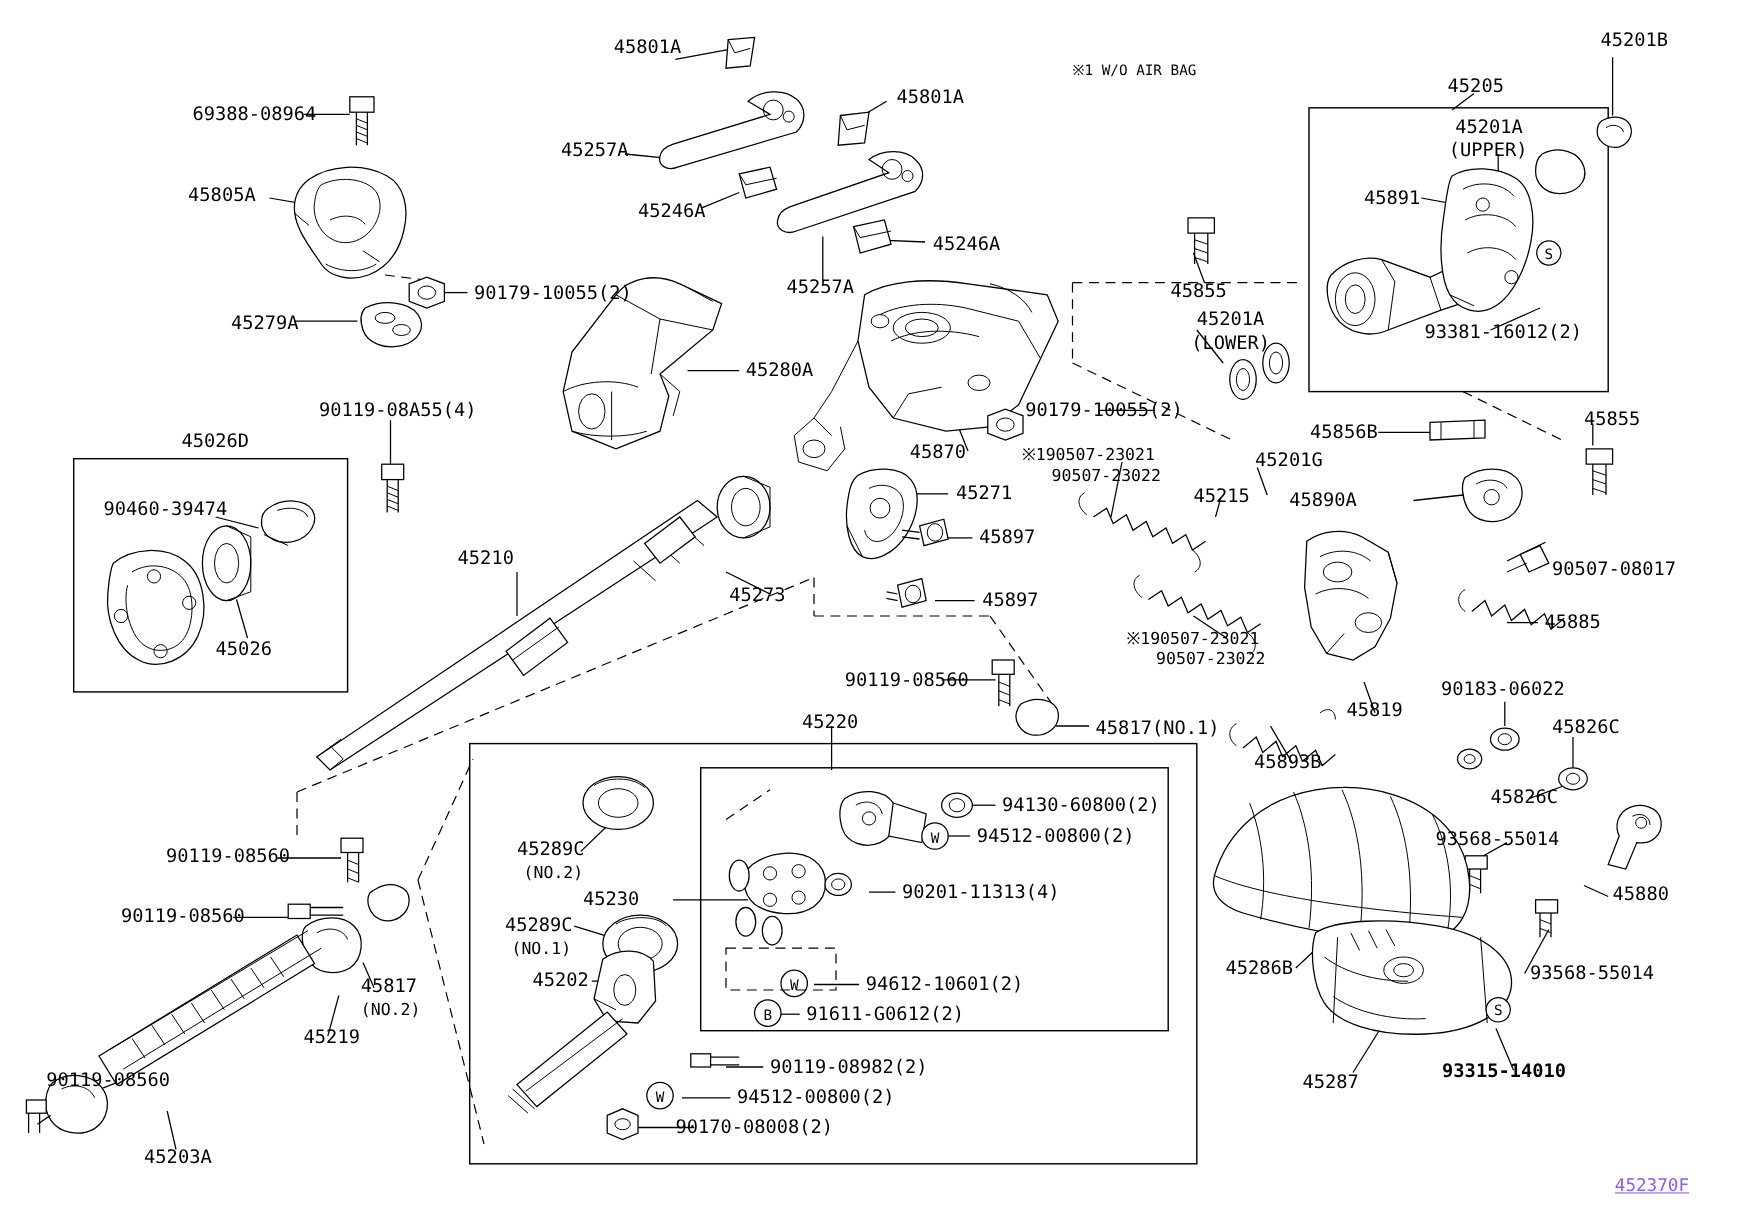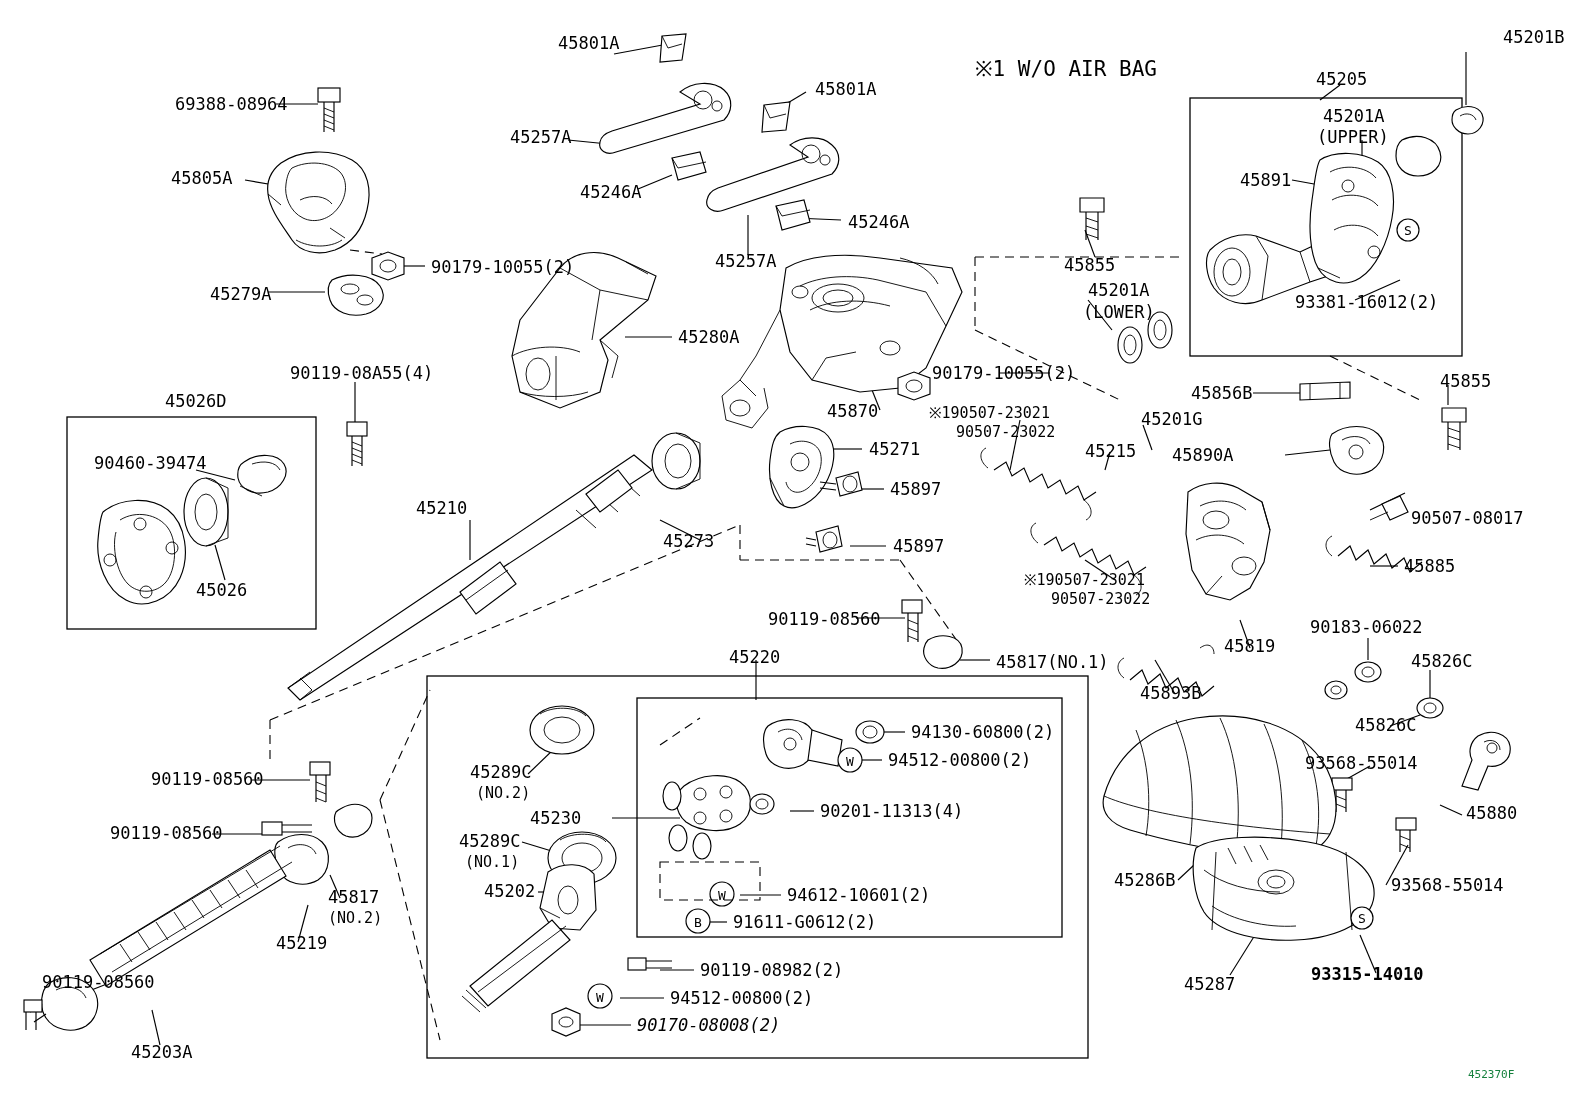--- a/index.html
+++ b/index.html
@@ -20,29 +20,30 @@
     font-size: 17px;
     letter-spacing: 0px;
     color: #000000;
     white-space: pre;
     line-height: 1.15;
   }
   .lbl.small { font-size: 15px; }
 
   .note {
     position: absolute;
-    font-size: 21px;
+    font-size: 13px;
     color: #000000;
     white-space: pre;
   }
   .code {
     position: absolute;
-    font-size: 11px;
-    color: #15803d;
+    font-size: 16px;
+    color: #8b5cf6;
     white-space: pre;
+    text-decoration: underline;
   }
 
   svg.art {
     position: absolute;
     left: 0; top: 0;
     width: 1592px;
     height: 1099px;
     pointer-events: none;
   }
   .ln { stroke: #000; stroke-width: 1.15; fill: none; }
@@ -545,21 +546,21 @@
   <div class="lbl" style="left:848px; top:213px;">45246A</div>
   <div class="lbl" style="left:715px; top:252px;">45257A</div>
   <div class="lbl" style="left:431px; top:258px;">90179-10055(2)</div>
   <div class="lbl" style="left:210px; top:285px;">45279A</div>
   <div class="lbl" style="left:678px; top:328px;">45280A</div>
 
   <div class="lbl" style="left:1064px; top:256px;">45855</div>
   <div class="lbl" style="left:1088px; top:281px;">45201A</div>
   <div class="lbl" style="left:1083px; top:303px;">(LOWER)</div>
   <div class="lbl" style="left:1316px; top:70px;">45205</div>
-  <div class="lbl" style="left:1503px; top:28px;text-align:right;">45201B</div>
+  <div class="lbl" style="left:1455px; top:28px;text-align:right;">45201B</div>
   <div class="lbl" style="left:1323px; top:107px;">45201A</div>
   <div class="lbl" style="left:1317px; top:128px;">(UPPER)</div>
   <div class="lbl" style="left:1240px; top:171px;">45891</div>
   <div class="lbl" style="left:1295px; top:293px;">93381-16012(2)</div>
   <div class="lbl" style="left:1440px; top:372px;">45855</div>
   <div class="lbl" style="left:1191px; top:384px;">45856B</div>
   <div class="lbl" style="left:1172px; top:446px;">45890A</div>
   <div class="lbl" style="left:1141px; top:410px;">45201G</div>
   <div class="lbl" style="left:1085px; top:442px;">45215</div>
 
@@ -603,21 +604,21 @@
   <div class="lbl" style="left:459px; top:832px;">45289C</div>
   <div class="lbl small" style="left:465px; top:854px;">(NO.1)</div>
   <div class="lbl" style="left:484px; top:882px;">45202</div>
   <div class="lbl" style="left:911px; top:723px;">94130-60800(2)</div>
   <div class="lbl" style="left:888px; top:751px;">94512-00800(2)</div>
   <div class="lbl" style="left:820px; top:802px;">90201-11313(4)</div>
   <div class="lbl" style="left:787px; top:886px;">94612-10601(2)</div>
   <div class="lbl" style="left:733px; top:913px;">91611-G0612(2)</div>
   <div class="lbl" style="left:700px; top:961px;">90119-08982(2)</div>
   <div class="lbl" style="left:670px; top:989px;">94512-00800(2)</div>
-  <div class="lbl" style="left:637px; top:1016px;font-style:italic;">90170-08008(2)</div>
+  <div class="lbl" style="left:614px; top:1016px;">90170-08008(2)</div>
 
   <div class="lbl" style="left:151px; top:770px;">90119-08560</div>
   <div class="lbl" style="left:110px; top:824px;">90119-08560</div>
   <div class="lbl" style="left:328px; top:888px;">45817</div>
   <div class="lbl small" style="left:328px; top:910px;">(NO.2)</div>
   <div class="lbl" style="left:276px; top:934px;">45219</div>
   <div class="lbl" style="left:42px; top:973px;">90119-08560</div>
   <div class="lbl" style="left:131px; top:1043px;">45203A</div>
 
   <div class="code" style="left:1468px; top:1068px;">452370F</div>

